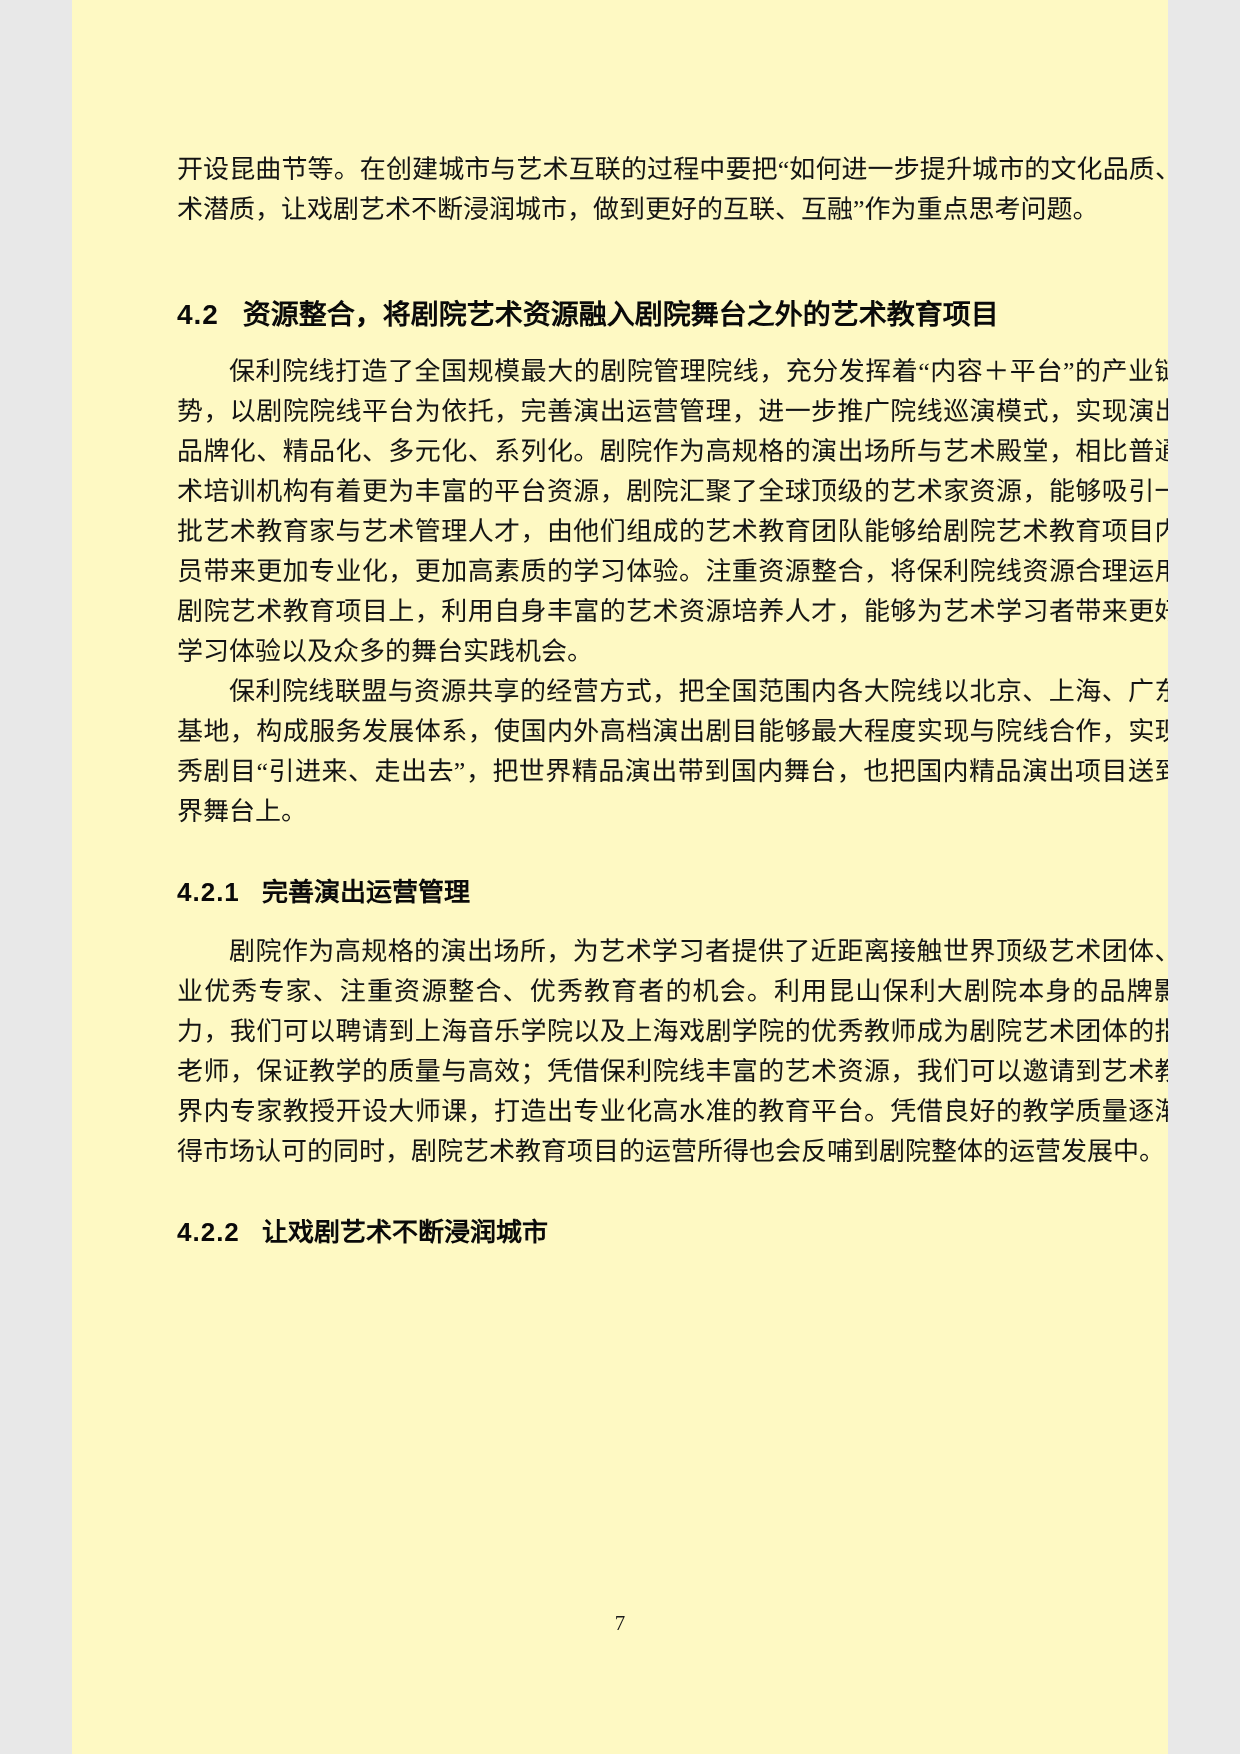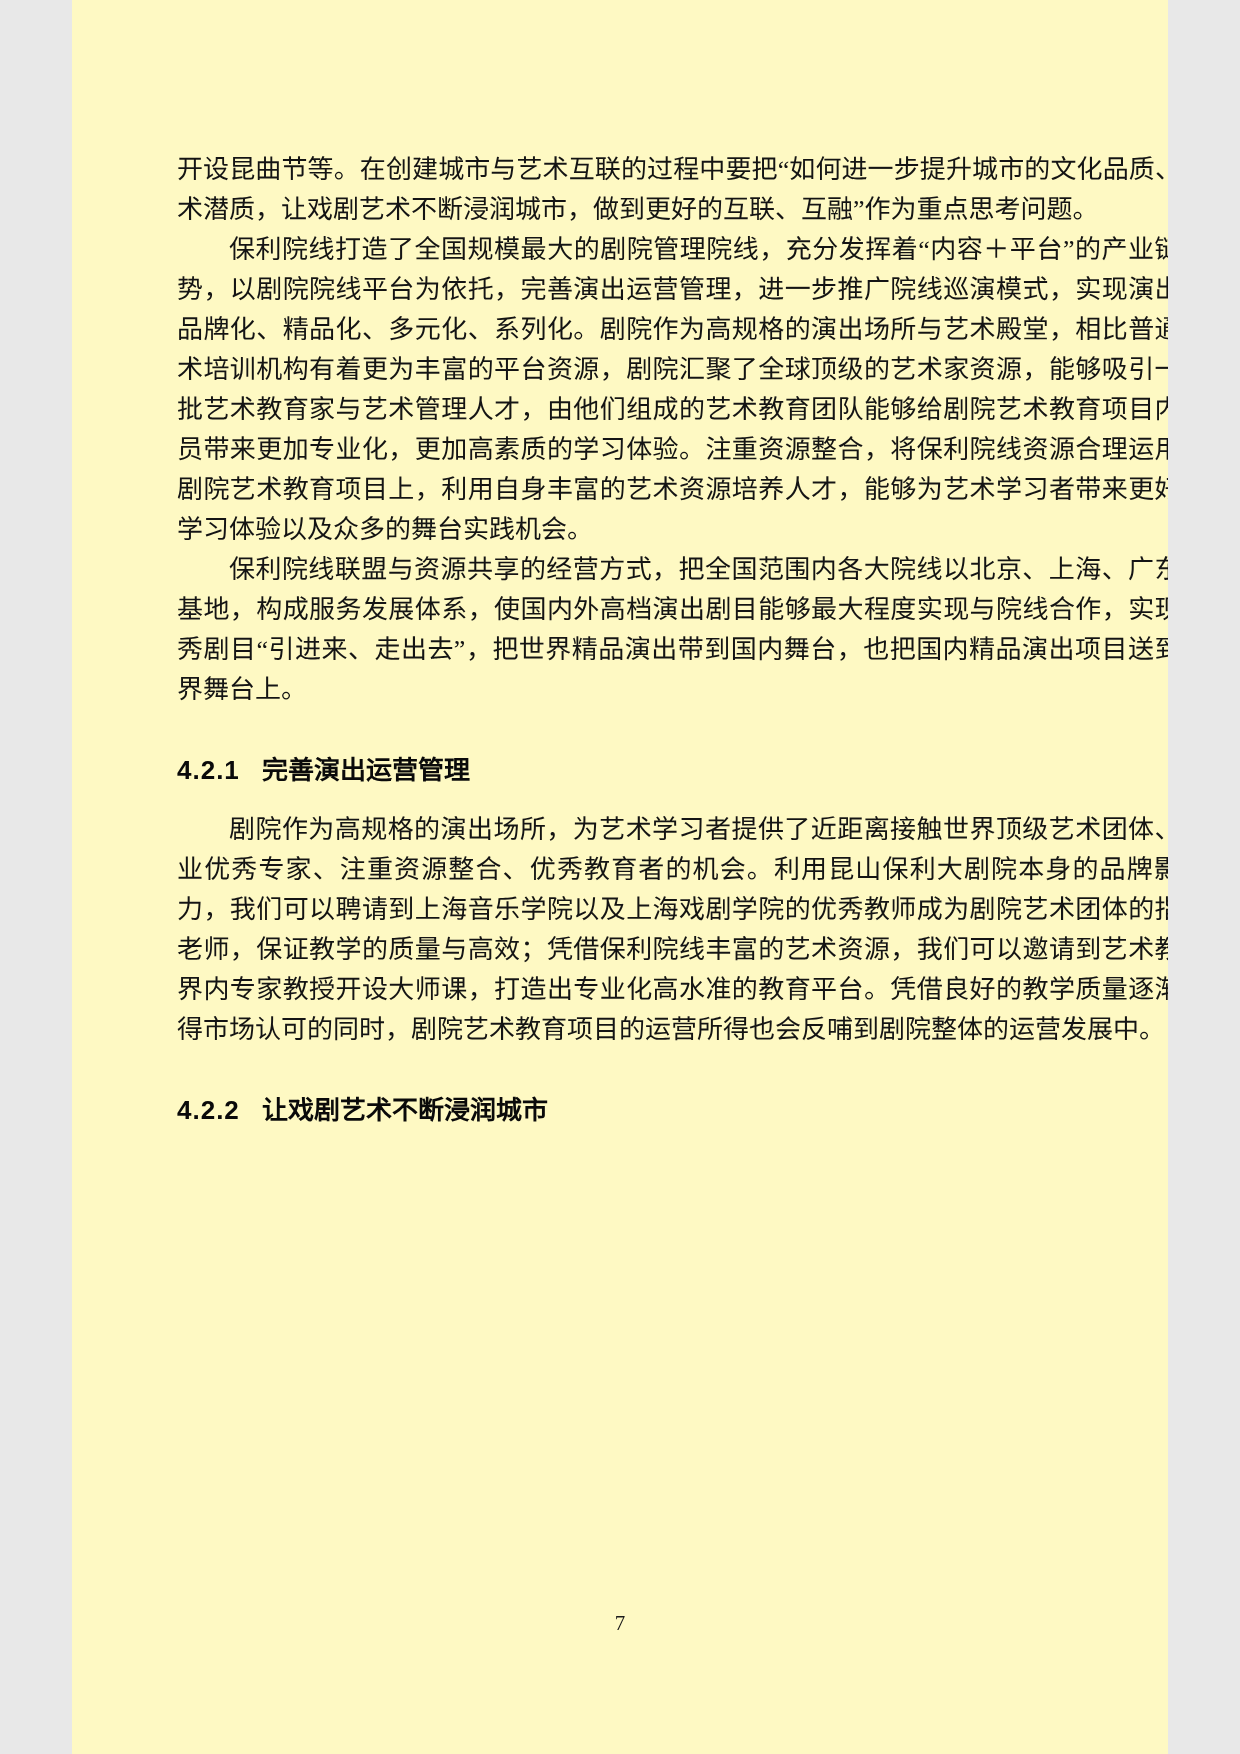--- a/index.html
+++ b/index.html
@@ -68,20 +68,23 @@
 </style>
 </head>
 <body>
 
 <div class="page">
   <div class="content">
 
     <p class="para flush">开设昆曲节等。在创建城市与艺术互联的过程中要把“如何进一步提升城市的文化品质、艺术潜质，让戏剧艺术不断浸润城市，做到更好的互联、互融”作为重点思考问题。</p>
 
 
+    <h2 class="h2">
+      <span class="hnum">4.2</span><span>资源整合，将剧院艺术资源融入剧院舞台之外的艺术教育项目</span>
+    </h2>
 
     <p class="para">保利院线打造了全国规模最大的剧院管理院线，充分发挥着“内容＋平台”的产业链优势，以剧院院线平台为依托，完善演出运营管理，进一步推广院线巡演模式，实现演出的品牌化、精品化、多元化、系列化。剧院作为高规格的演出场所与艺术殿堂，相比普通艺术培训机构有着更为丰富的平台资源，剧院汇聚了全球顶级的艺术家资源，能够吸引一大批艺术教育家与艺术管理人才，由他们组成的艺术教育团队能够给剧院艺术教育项目内学员带来更加专业化，更加高素质的学习体验。注重资源整合，将保利院线资源合理运用到剧院艺术教育项目上，利用自身丰富的艺术资源培养人才，能够为艺术学习者带来更好的学习体验以及众多的舞台实践机会。</p>
 
     <p class="para">保利院线联盟与资源共享的经营方式，把全国范围内各大院线以北京、上海、广东为基地，构成服务发展体系，使国内外高档演出剧目能够最大程度实现与院线合作，实现优秀剧目“引进来、走出去”，把世界精品演出带到国内舞台，也把国内精品演出项目送到世界舞台上。</p>
 
     <h3 class="h3">
       <span class="hnum">4.2.1</span><span>完善演出运营管理</span>
     </h3>
 
     <p class="para">剧院作为高规格的演出场所，为艺术学习者提供了近距离接触世界顶级艺术团体、行业优秀专家、注重资源整合、优秀教育者的机会。利用昆山保利大剧院本身的品牌影响力，我们可以聘请到上海音乐学院以及上海戏剧学院的优秀教师成为剧院艺术团体的指导老师，保证教学的质量与高效；凭借保利院线丰富的艺术资源，我们可以邀请到艺术教育界内专家教授开设大师课，打造出专业化高水准的教育平台。凭借良好的教学质量逐渐取得市场认可的同时，剧院艺术教育项目的运营所得也会反哺到剧院整体的运营发展中。</p>

